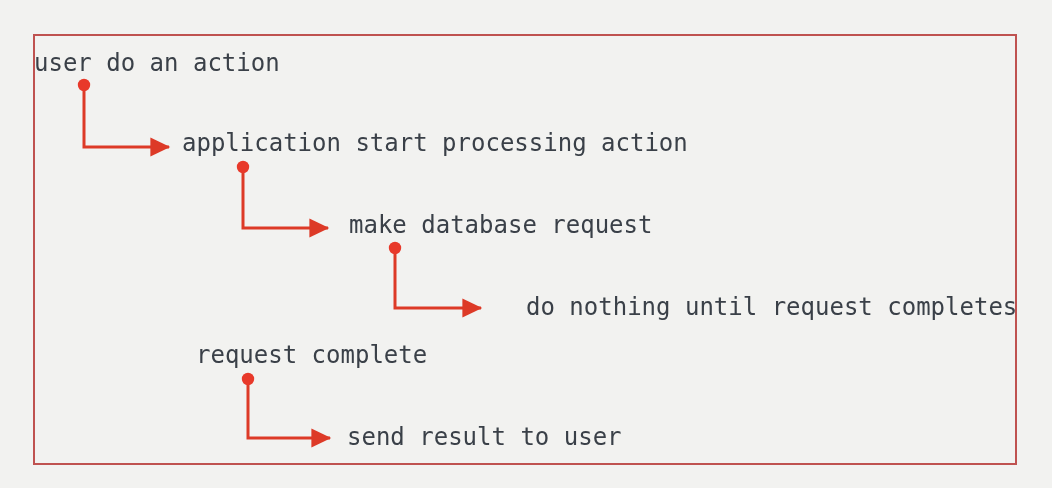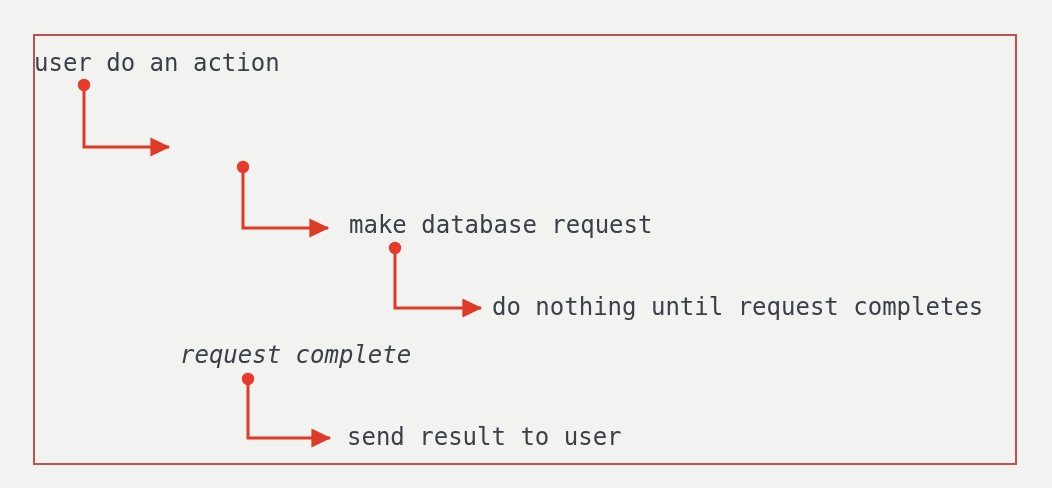--- a/index.html
+++ b/index.html
@@ -45,22 +45,22 @@
     font-size: 24px;
     line-height: 24px;
     letter-spacing: 0px;
     color: #3a4048;
     white-space: pre;
   }
   
   .lbl-0 { left: 34px;  top: 35px;  }
   .lbl-1 { left: 182px; top: 115px; }
   .lbl-2 { left: 349px; top: 197px; }
-  .lbl-3 { left: 492px; top: 279px; }
-  .lbl-4 { left: 180px; top: 327px; font-style: italic; }
+  .lbl-3 { left: 526px; top: 279px; }
+  .lbl-4 { left: 196px; top: 327px; }
   .lbl-5 { left: 347px; top: 409px; text-align: right; }
 </style>
 </head>
 <body>
 
 <div id="diagram-root">
 
   <div class="frame-border"></div>
 
   <svg class="flow-svg" viewBox="0 0 1052 488" width="1052" height="488" xmlns="http://www.w3.org/2000/svg">
@@ -86,20 +86,21 @@
     </g>
 
     <g>
       <path d="M 248 363 L 248 422 L 330 422" fill="none" stroke="#dd3a27" stroke-width="3" marker-end="url(#arrowhead)"></path>
       <circle cx="248" cy="363" r="6.2" fill="#e8392a"></circle>
     </g>
   </svg>
 
   <div class="step-label lbl-0">user do an action</div>
 
+  <div class="step-label lbl-1">application start processing action</div>
 
   <div class="step-label lbl-2">make database request</div>
 
   <div class="step-label lbl-3">do nothing until request completes</div>
 
   <div class="step-label lbl-4">request complete</div>
 
   <div class="step-label lbl-5">send result to user</div>
 
 </div>

